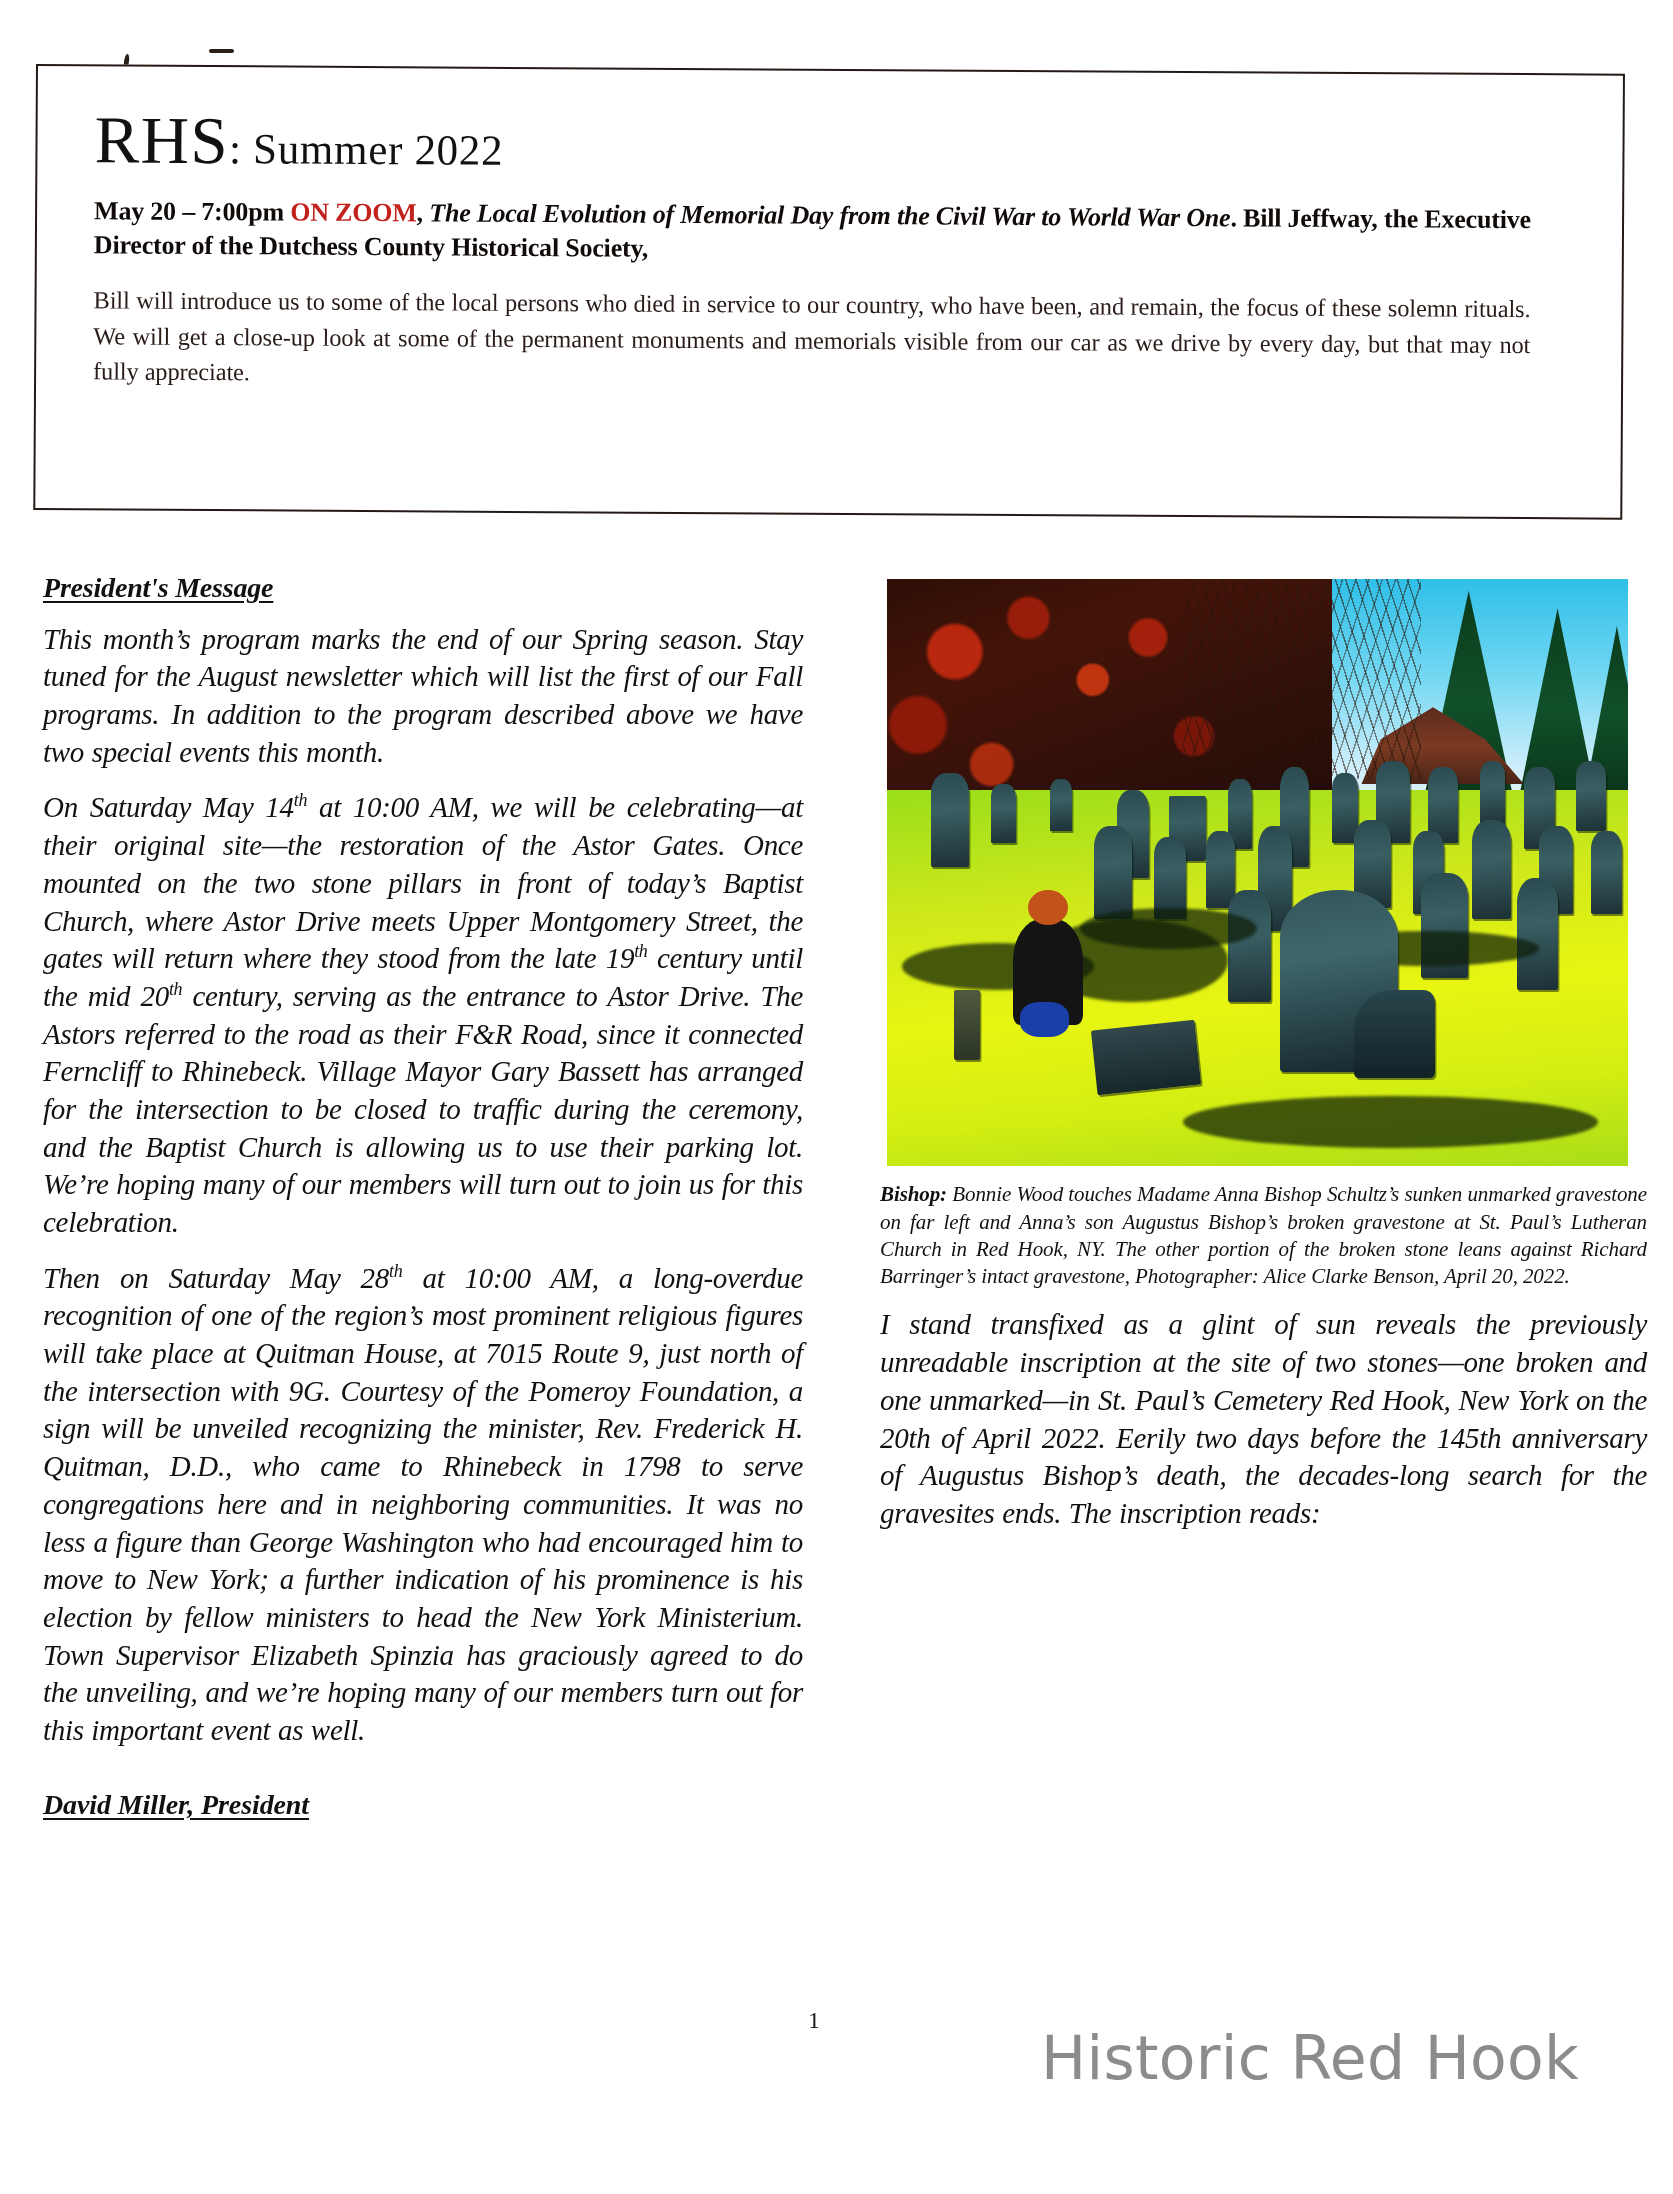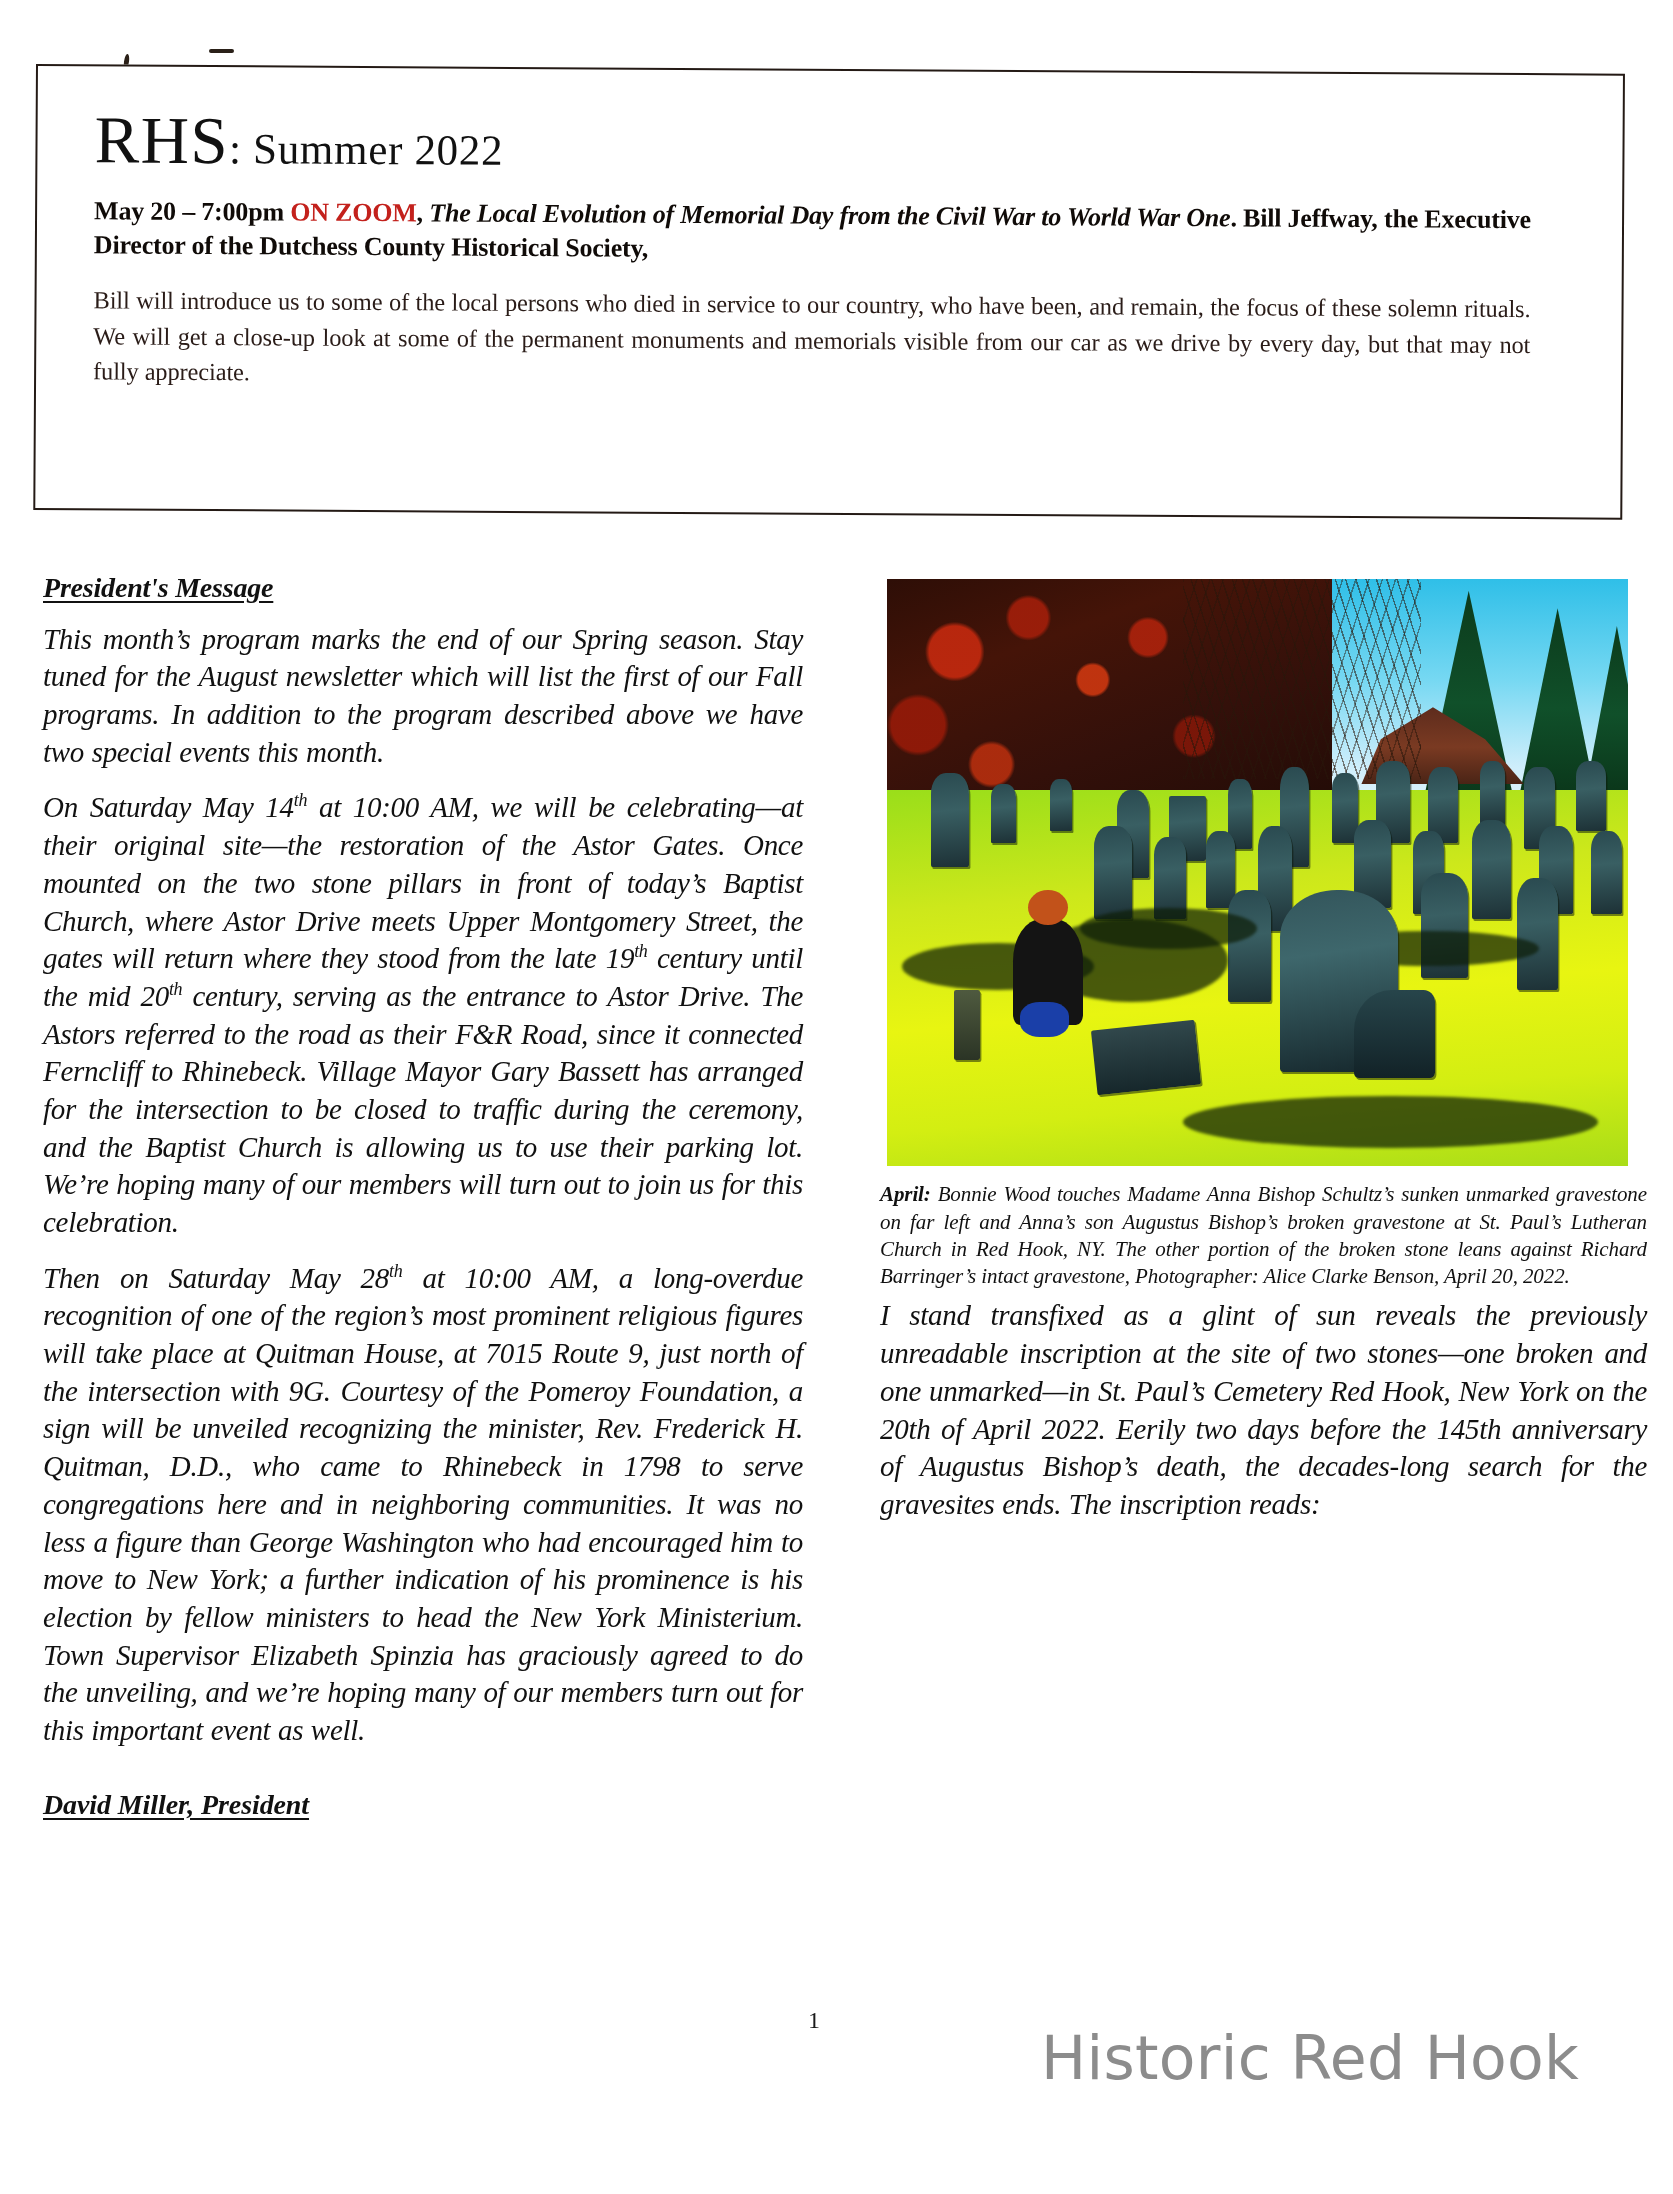--- a/index.html
+++ b/index.html
@@ -132,21 +132,21 @@
     text-decoration: underline;
     text-underline-offset: 4.2px;
     margin: 0 0 16.7px 0;
     letter-spacing: -0.2px;
   }
 
   .para {
     font-size: 29px;
     line-height: 1.30;
     text-align: justify;
-    margin: 7px 0 18px 0;
+    margin: 16px 0 18px 0;
     letter-spacing: -0.3px;
     word-spacing: 0.7px;
   }
   .para sup {
     font-size: 0.62em;
     vertical-align: super;
     line-height: 0;
   }
 
   .signature {
@@ -382,21 +382,21 @@
           <div class="person-head" style="left:19%; top:53%; width:5.4%; height:6.0%;"></div>
           <div class="person-jeans" style="left:18%; top:72%; width:6.6%; height:6.0%;"></div>
 
           <div class="stone flat" style="left:9%;  top:70%; width:3.6%; height:12%; background:linear-gradient(180deg,#4f5a3f,#2b3425);"></div>
           <div class="stone flat" style="left:28%; top:76%; width:14%; height:11%; transform:rotate(-6deg); background:linear-gradient(180deg,#31484c,#16272b);"></div>
           <div class="stone" style="left:53%; top:53%; width:16%; height:31%; border-radius:48% 48% 3% 3% / 26% 26% 2% 2%; background:linear-gradient(172deg,#33555b 0%,#3e676c 35%,#16282d 100%);"></div>
           <div class="stone flat" style="left:63%; top:70%; width:11%; height:15%; border-radius:46% 14% 6% 6%; background:linear-gradient(180deg,#27454b,#122227);"></div>
         </div>
       </div>
 
-      <p class="caption"><b>April:</b><span> Bonnie Wood touches Madame Anna Bishop Schultz’s sunken unmarked gravestone on far left and Anna’s son Augustus Bishop’s broken gravestone at St. Paul’s Lutheran Church in Red Hook, NY. The other portion of the broken stone leans against Richard Barringer’s intact gravestone, Photographer: Alice Clarke Benson, April 20, 2022.</span></p>
+      <p class="caption"><b>Bishop:</b><span> Bonnie Wood touches Madame Anna Bishop Schultz’s sunken unmarked gravestone on far left and Anna’s son Augustus Bishop’s broken gravestone at St. Paul’s Lutheran Church in Red Hook, NY. The other portion of the broken stone leans against Richard Barringer’s intact gravestone, Photographer: Alice Clarke Benson, April 20, 2022.</span></p>
 
 
       <p class="para">I stand transfixed as a glint of sun reveals the previously unreadable inscription at the site of two stones—one broken and one unmarked—in St. Paul’s Cemetery Red Hook, New York on the 20th of April 2022. Eerily two days before the 145th anniversary of Augustus Bishop’s death, the decades-long search for the gravesites ends. The inscription reads:</p>
 
 
     </div>
   </div>
 
   <div id="page-number">1</div>
   <div id="watermark">Historic Red Hook</div>

